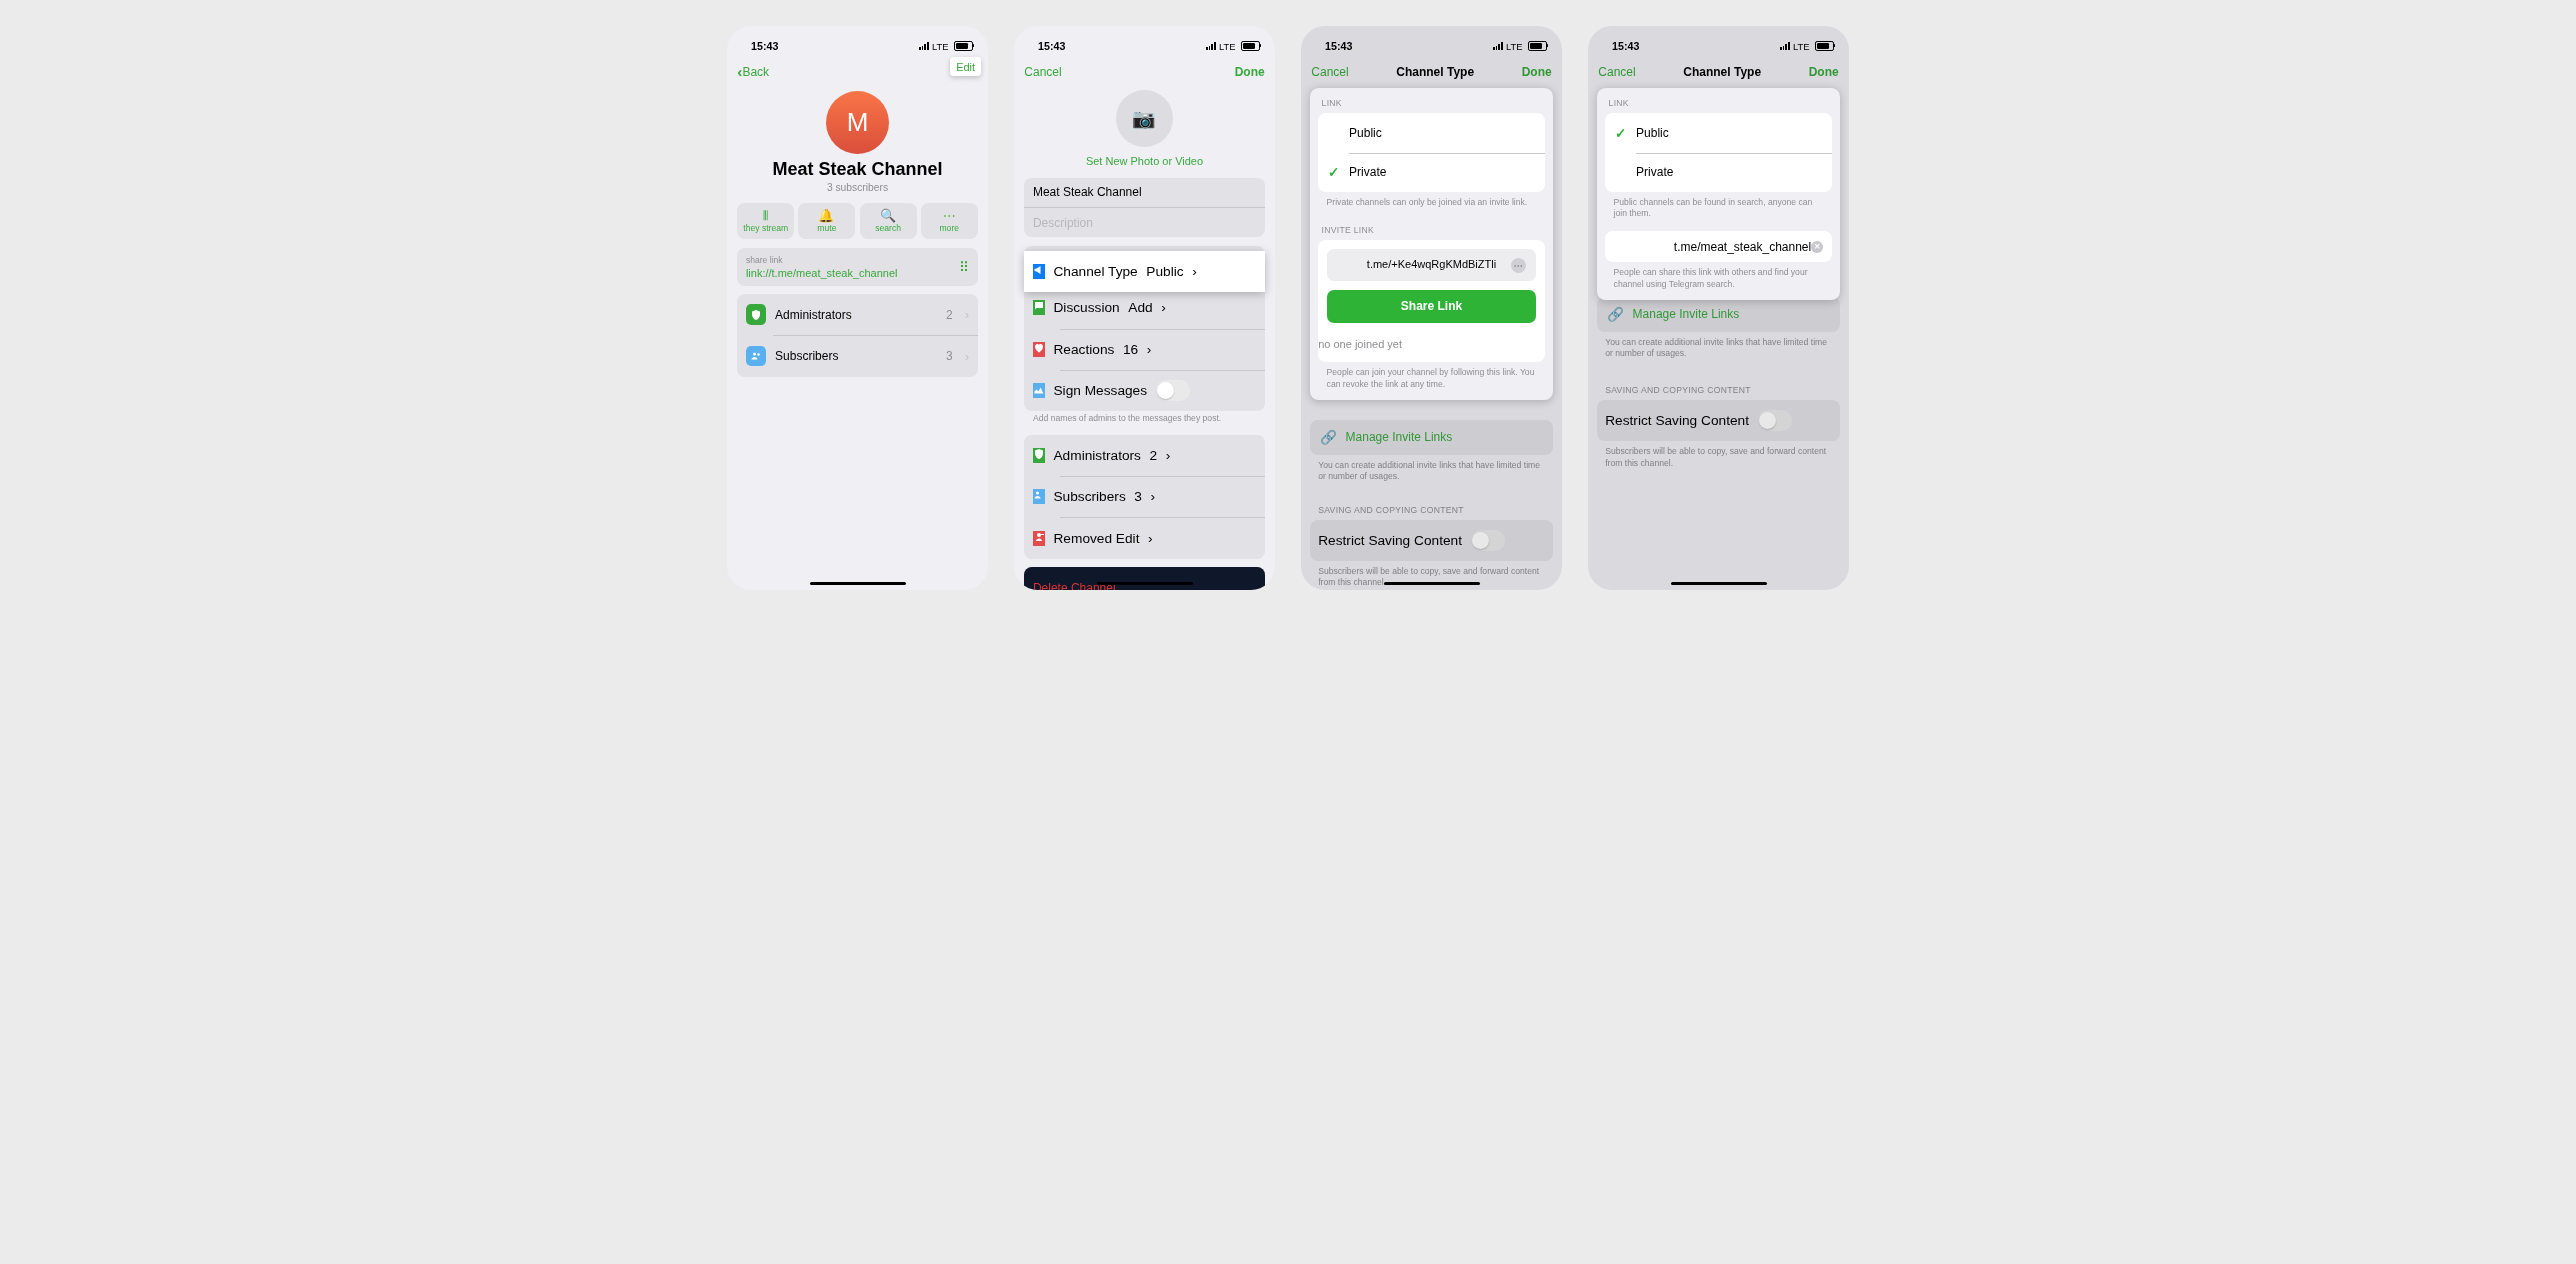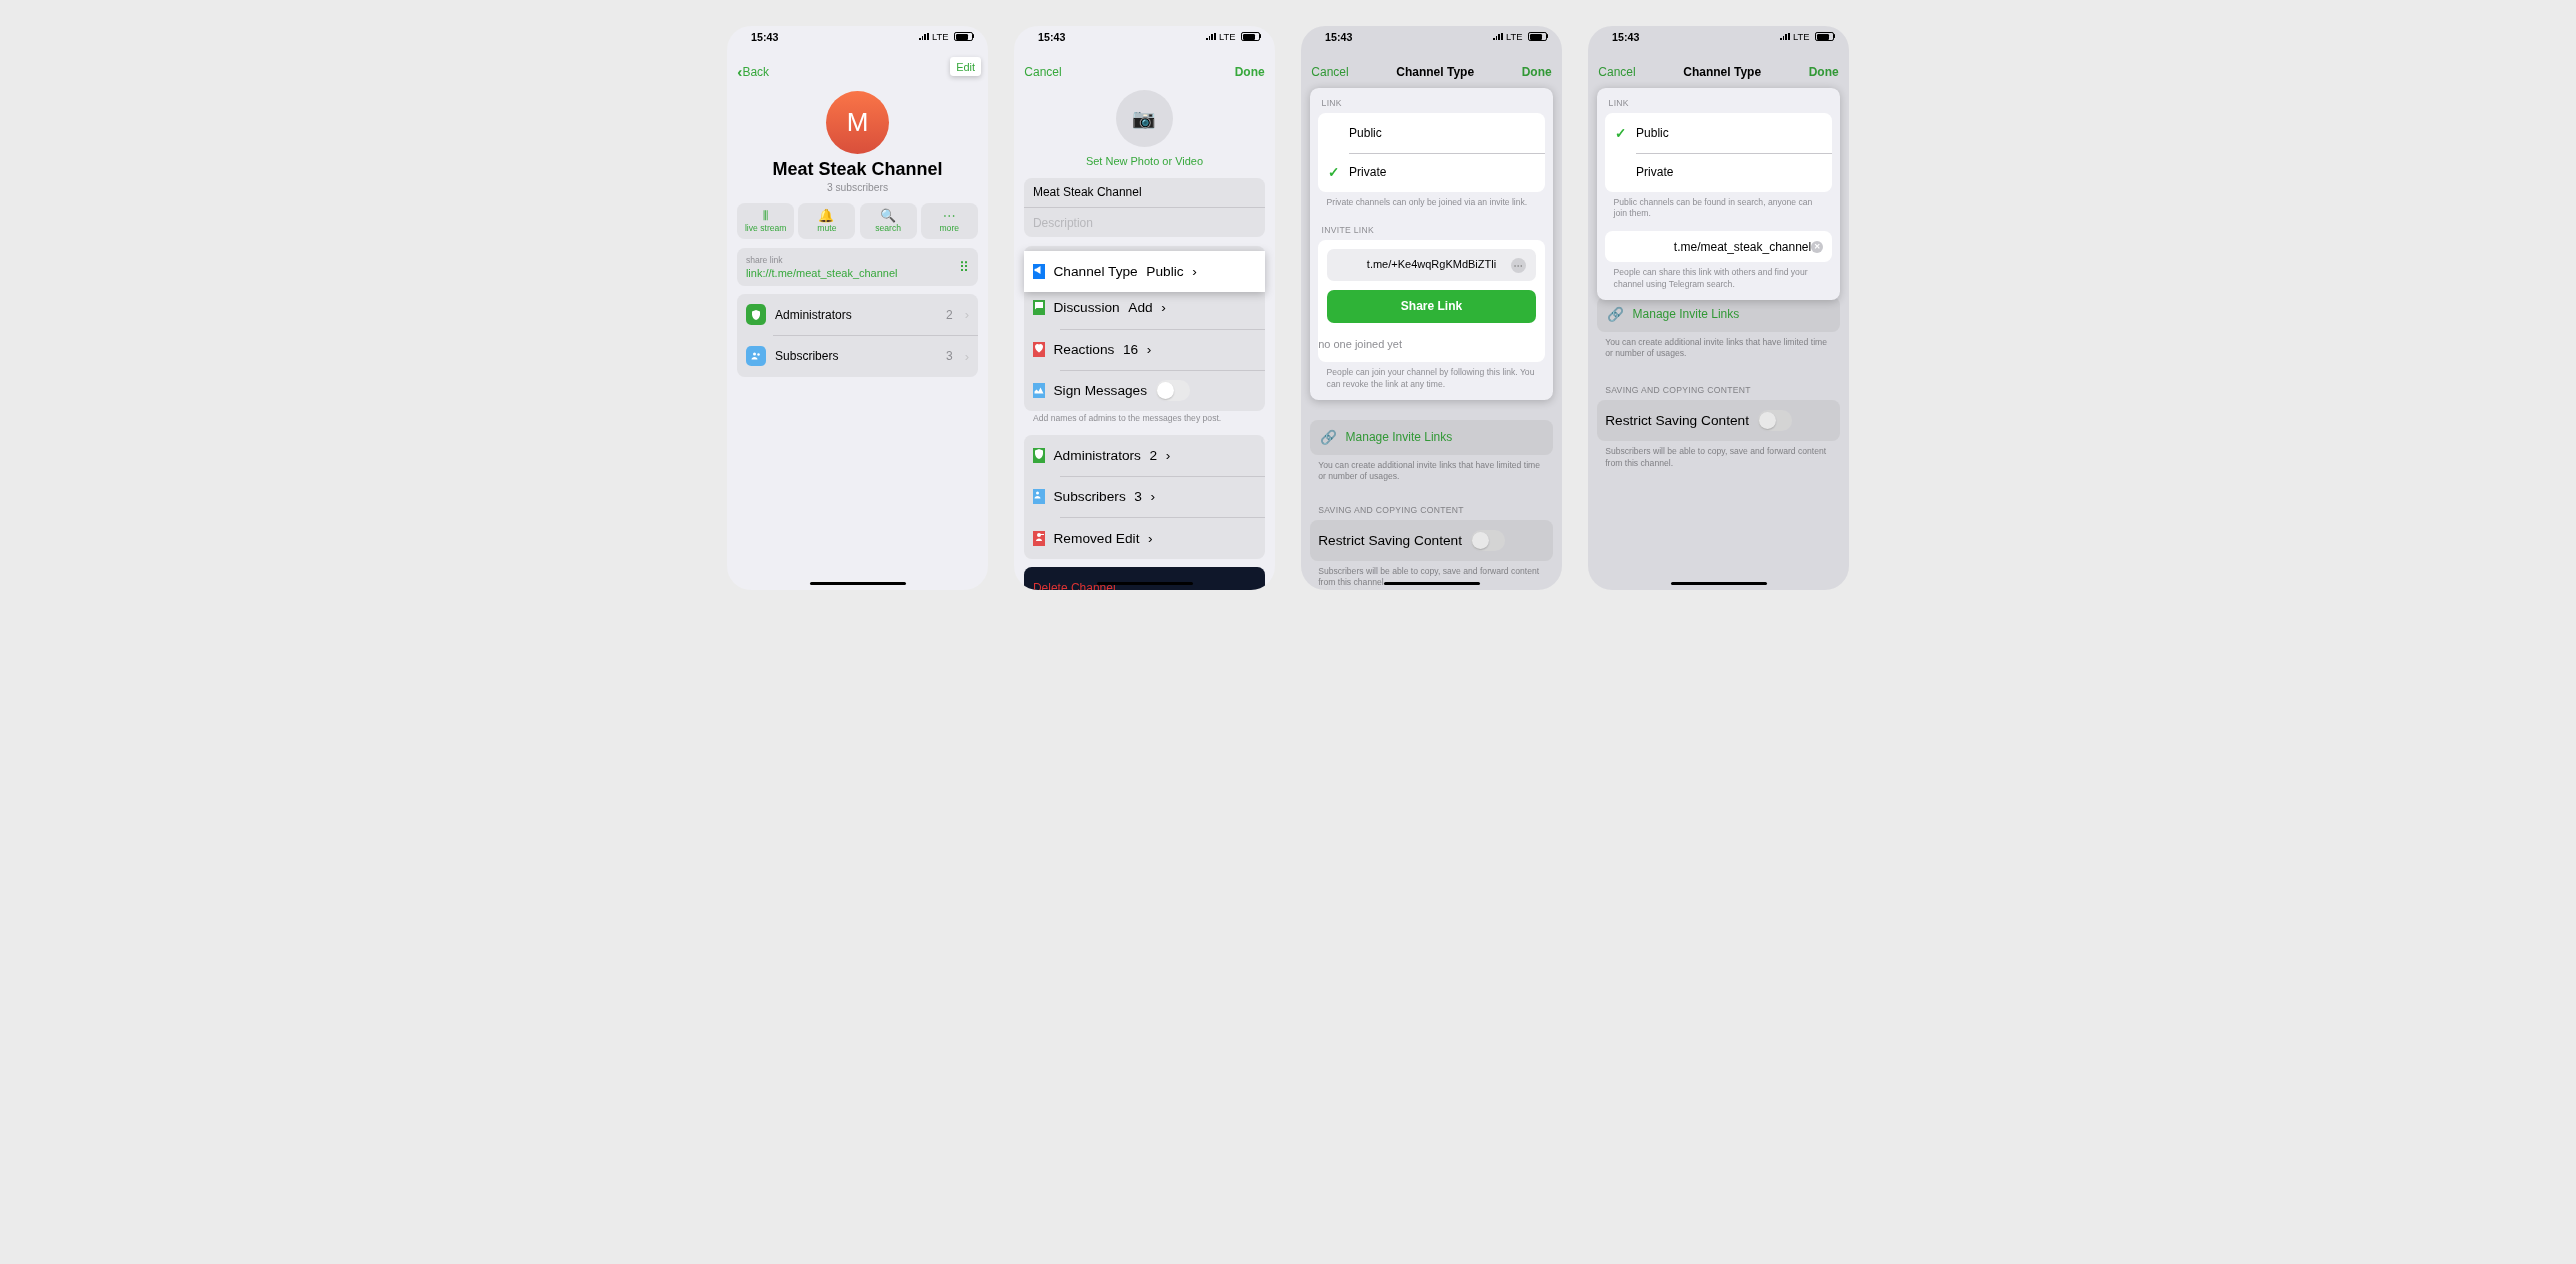--- a/index.html
+++ b/index.html
@@ -39,21 +39,21 @@
   }
   .phone.dim::after{
     content:"";
     position:absolute; inset:0;
     background:rgba(0,0,0,0.09);
     pointer-events:none;
   }
   .statusbar{
     display:flex;
     justify-content:space-between;
-    align-items:flex-start;
+    align-items:flex-end;
     padding:5.1px 15.4px 0 24px;
     height:20.6px;
     font-size:10.7px;
     font-weight:600;
   }
   .status-right{ display:flex; align-items:center; gap:3.4px; font-weight:500; font-size:9.4px;}
   .sig{ display:inline-flex; gap:0.9px; align-items:flex-end;}
   .sig i{ width:1.7px; background:#000; display:block;}
   .sig i:nth-child(1){height:2.6px;} .sig i:nth-child(2){height:4.3px;} .sig i:nth-child(3){height:6px;} .sig i:nth-child(4){height:7.7px;}
   .battery{ width:17px; height:7.7px; border:0.9px solid #000; border-radius:2.1px; position:relative; margin-left:1.7px;}
@@ -153,21 +153,21 @@
     <span>Edit</span>
   </div>
   <div class="avatar-big">
       <span>M</span>
     </div>
   <div class="ch-title">Meat Steak Channel</div>
   <div class="ch-sub">3 subscribers</div>
   <div class="pillrow">
     <div class="pill">
         <span class="pi">⦀</span>
-        <span class="plabel">live stream</span>
+        <span class="plabel">they stream</span>
       </div>
     <div class="pill">
         <span class="pi">🔔</span>
         <span class="plabel">mute</span>
       </div>
     <div class="pill">
         <span class="pi">🔍</span>
         <span class="plabel">search</span>
       </div>
     <div class="pill">

